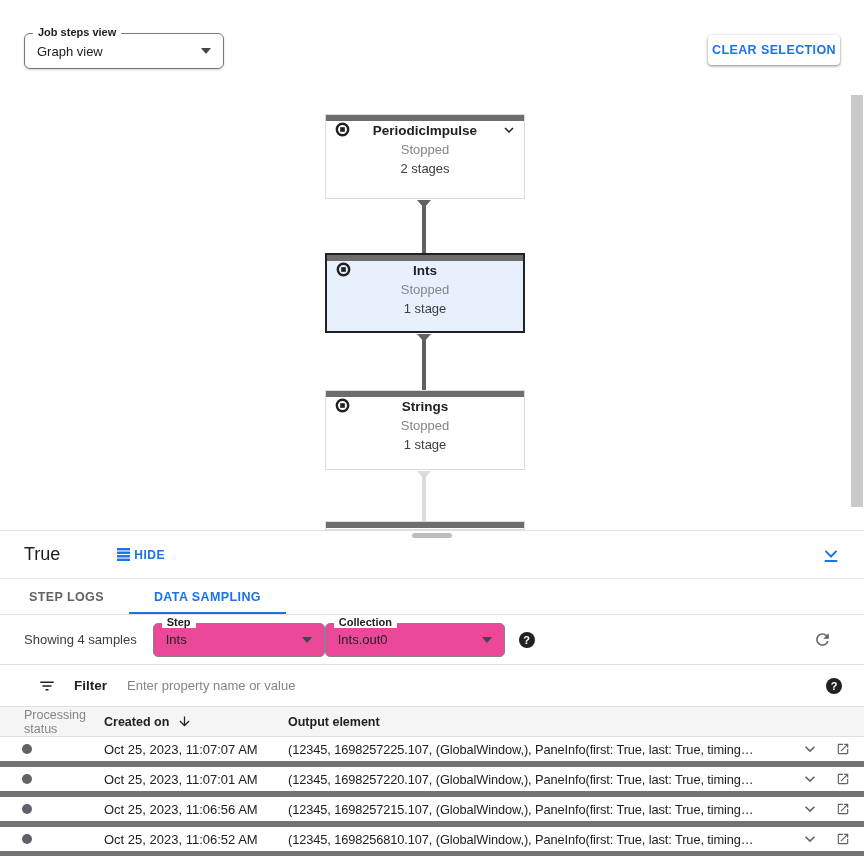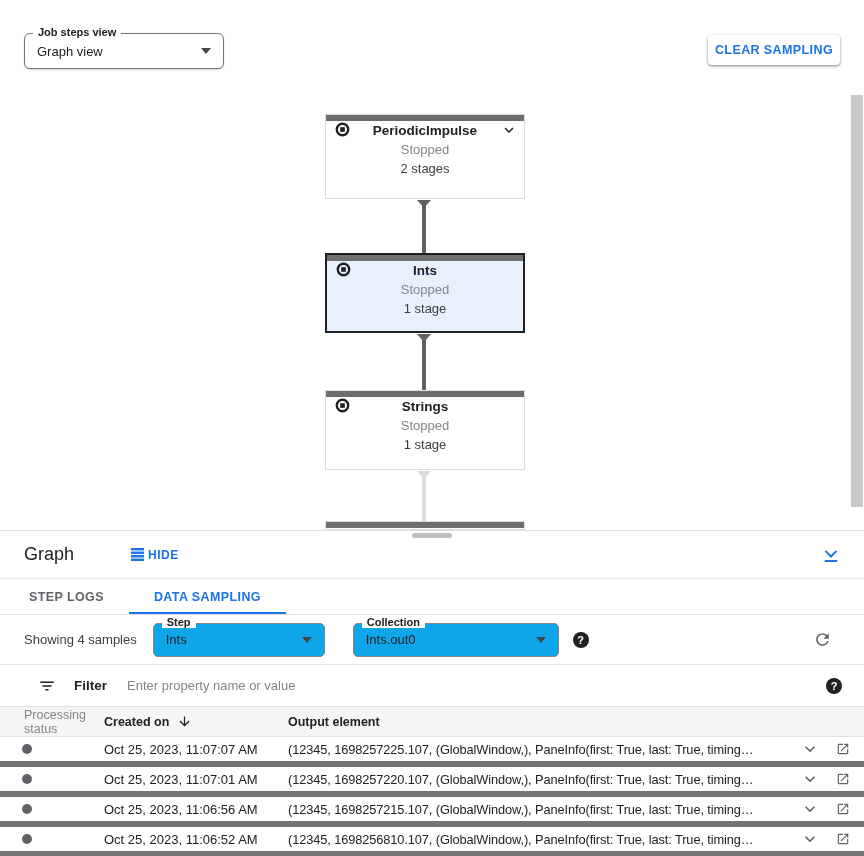--- a/index.html
+++ b/index.html
@@ -61,23 +61,23 @@
   .collapse-btn { margin-left:auto; border:none; background:none; cursor:pointer; line-height:0; }
 
   .tabs { height:36px; display:flex; align-items:stretch; border-bottom:1px solid #e0e0e0; padding-left:4px; }
   .tab { display:flex; align-items:center; padding:0 25px; font-size:12.5px; font-weight:bold;
          letter-spacing:.4px; color:#5f6368; cursor:pointer; }
   .tab.active { color:#1a73e8; box-shadow:inset 0 -2px 0 #1a73e8; }
 
   .controls { height:50px; display:flex; align-items:center; padding-left:24px; border-bottom:1px solid #e0e0e0; }
   .summary { font-size:13px; color:#3c4043; }
   .ctl-select { position:relative; height:34px; border:1px solid #80868b; border-radius:5px;
-                display:flex; align-items:center; padding:0 12px; background:#0ea5e9; cursor:pointer; }
+                display:flex; align-items:center; padding:0 12px; background:#ec4899; cursor:pointer; }
   .ctl-select.step { width:172px; margin-left:16px; }
-  .ctl-select.collection { width:206px; margin-left:28px; }
+  .ctl-select.collection { width:180px; margin-left:0; }
   .help-icon { width:16px; height:16px; border-radius:50%; background:#202124; color:#fff;
                font-size:11px; font-weight:bold; display:inline-flex; align-items:center; justify-content:center;
                flex:0 0 auto; cursor:pointer; }
   .controls .help-icon { margin-left:14px; }
   .refresh-btn { margin-left:auto; margin-right:32px; border:none; background:none; cursor:pointer; line-height:0; }
 
   .filter-row { height:42px; display:flex; align-items:center; padding:0 22px 0 38px; border-bottom:1px solid #e0e0e0; }
   .funnel { line-height:0; }
   .filter-label { font-size:13.5px; font-weight:bold; color:#202124; margin-left:18px; }
   .filter-input { flex:1; margin-left:20px; border:none; outline:none; font-family:inherit; font-size:13px; color:#202124; }
@@ -107,21 +107,21 @@
 <div class="page">
 
   <div class="graph-area">
 
     <div class="view-select">
       <span class="sel-label">Job steps view</span>
       <span class="sel-value">Graph view</span>
       <span class="caret"></span>
     </div>
 
-    <button class="clear-btn">CLEAR SAMPLING</button>
+    <button class="clear-btn">CLEAR SELECTION</button>
 
     <div class="node" style="top:114px; height:85px;">
       <div class="bar"></div>
       <div class="node-head">
         <span class="stop-icon">
           <svg width="15" height="15" viewBox="0 0 20 20">
               <circle cx="10" cy="10" r="7.6" fill="none" stroke="#202124" stroke-width="3.2"></circle>
               <rect x="6.9" y="6.9" width="6.2" height="6.2" fill="#202124"></rect>
             </svg>
         </span>
@@ -185,21 +185,21 @@
       <div class="bar"></div>
     </div>
 
     <div class="scroll-thumb"></div>
   </div>
 
   <div class="logs-panel">
     <div class="drag-handle"></div>
 
     <div class="logs-header">
-      <span class="logs-title">Graph</span>
+      <span class="logs-title">True</span>
       <button class="hide-btn">
         <span style="line-height:0;">
           <svg width="13" height="13" viewBox="0 0 14 14" fill="#1a73e8">
               <rect y="0" width="14" height="2.6"></rect>
               <rect y="3.8" width="14" height="2.6"></rect>
               <rect y="7.6" width="14" height="2.6"></rect>
               <rect y="11.4" width="14" height="2.6"></rect>
             </svg>
         </span>
         <span>HIDE</span>

